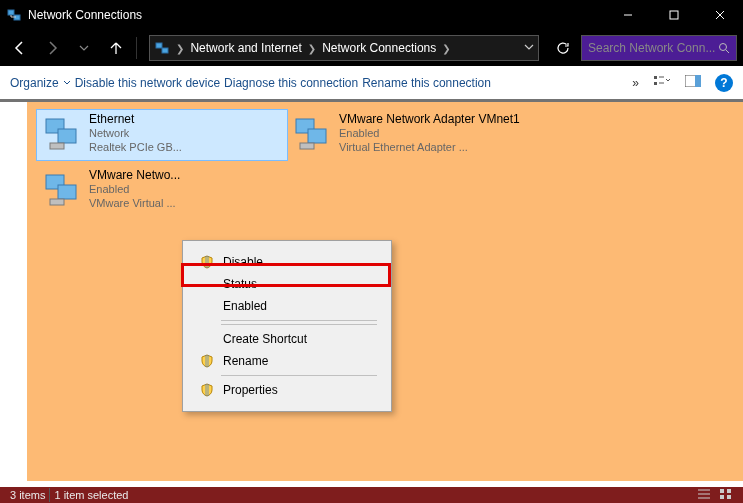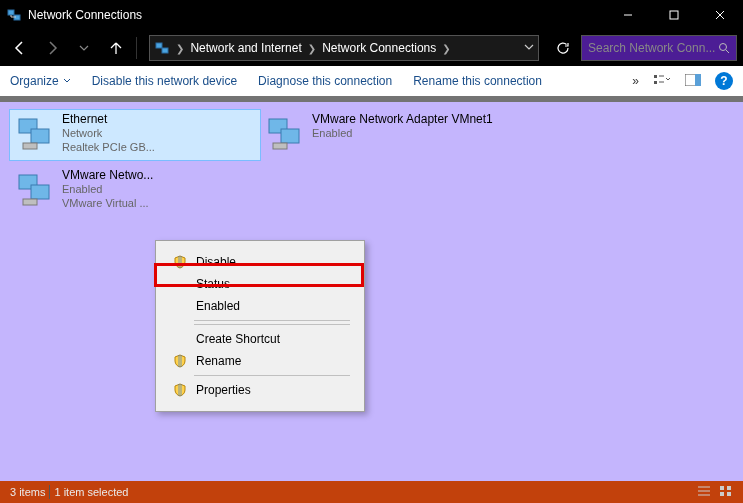--- a/index.html
+++ b/index.html
@@ -20,47 +20,47 @@
 .navpipe { width:1px; height:22px; background:#333; margin:0 2px; }
 .breadcrumb { flex: 1; height: 26px; background: #191919; border: 1px solid #535353; display: flex; align-items: center; padding: 0 4px; color: #fff; font-size: 12px; gap: 4px; margin: 0 6px; }
 .breadcrumb .bicon { width: 16px; height: 16px; display:flex; align-items:center; justify-content:center; }
 .breadcrumb .sep { color: #aaa; font-size: 10px; padding: 0 2px; }
 .breadcrumb .bcend { margin-left:auto; }
 .refresh { width: 28px; height: 28px; display: flex; align-items: center; justify-content: center; color: #fff; }
 .searchbox { width: 156px; height: 26px; background: #4c1d95; border: 1px solid #535353; display: flex; align-items: center; padding: 0 6px; color: #888; font-size: 12px; }
 .searchbox span { flex:1; white-space:nowrap; overflow:hidden; }
 
 
-.cmdbar { height: 36px; background: #fff; border-bottom: 6px solid #737373; display: flex; align-items: center; padding: 0 10px; gap: 21px; font-size: 12px; color: #1a4e8a; }
+.cmdbar { height: 36px; background: #fff; border-bottom: 3px solid #737373; display: flex; align-items: center; padding: 0 10px; gap: 4px; font-size: 12px; color: #1a4e8a; }
 .cmditem { display: flex; align-items: center; gap: 4px; white-space: nowrap; }
 .cmditem.help { width:18px; height:18px; border-radius:50%; background:#0078d7; color:#fff; display:flex; align-items:center; justify-content:center; font-weight:bold; font-size:12px; }
 .cmdspacer { flex: 1; }
 .cmdicons { display:flex; align-items:center; gap:14px; color:#555; }
 
 
-.content { position: relative; height: calc(100% - 30px - 36px - 36px - 22px); background: #c4b5fd; padding: 8px 10px; }
+.content { position: relative; height: calc(100% - 30px - 36px - 36px - 22px); background: #fdba74; padding: 8px 10px; margin-left: 27px; }
 .items { display: flex; flex-wrap: wrap; gap: 0; }
 .netitem { width: 250px; height: 50px; display: flex; padding: 2px 4px; font-size: 11px; line-height: 14px; }
 .netitem.selected { background: #cde8ff; outline: 1px solid #7abdff; }
 .neticon { width: 42px; height: 42px; margin-right: 6px; display:flex; align-items:center; justify-content:center; }
 .nettext .l1 { color: #000; font-size: 12px; }
 .nettext .l2 { color: #666; }
 .nettext .l3 { color: #666; }
 
 
 .ctxmenu { position: absolute; left: 155px; top: 138px; width: 210px; background: #f0f0f0; border: 1px solid #a0a0a0; box-shadow: 3px 3px 6px rgba(0,0,0,.25); font-size: 12px; padding: 10px; }
 .ctxitem { height: 22px; display: flex; align-items: center; padding: 0 6px 0 6px; gap: 8px; color: #000; }
 .ctxitem.bold { font-weight: normal; }
 .ctxitem.disabled { color: #9a9a9a; }
 .ctxicon { width: 16px; height: 16px; display:flex; align-items:center; justify-content:center; }
 .ctxsep { height: 1px; background: #c0c0c0; margin: 3px 4px 3px 28px; }
 .ctxhl { position:absolute; border:3px solid #e00000; pointer-events:none; }
 
 
-.statusbar { position:absolute; bottom:0; left:0; right:0; height: 22px; background: #c2410c; color: #eaeaea; display: flex; align-items: center; padding: 0 10px; font-size: 11px; gap: 4px; }
+.statusbar { position:absolute; bottom:0; left:0; right:0; height: 16px; background: #7f1d1d; color: #eaeaea; display: flex; align-items: center; padding: 0 10px; font-size: 11px; gap: 4px; }
 .statusbar .pipe { width:1px; height:14px; background:#555; }
 .statusbar .sbend { margin-left:auto; display:flex; gap:8px; }
 
 
 .nic { display:block; }
 </style>
 </head>
 <body>
 
 <div class="titlebar">
@@ -199,20 +199,21 @@
       <div class="neticon">
         <svg class="nic" width="40" height="40" viewBox="0 0 40 40">
             <rect x="4" y="6" width="18" height="14" fill="#6fb7e8" stroke="#3b7bb0"></rect>
             <rect x="16" y="16" width="18" height="14" fill="#6fb7e8" stroke="#3b7bb0"></rect>
             <rect x="8" y="30" width="14" height="6" fill="#bfbfbf" stroke="#7a7a7a"></rect>
           </svg>
       </div>
       <div class="nettext">
         <div class="l1">VMware Network Adapter VMnet1</div>
         <div class="l2">Enabled</div>
+        <div class="l3">Virtual Ethernet Adapter ...</div>
       </div>
     </div>
 
     <div class="netitem" style="margin-top:6px">
       <div class="neticon">
         <svg class="nic" width="40" height="40" viewBox="0 0 40 40">
             <rect x="4" y="6" width="18" height="14" fill="#6fb7e8" stroke="#3b7bb0"></rect>
             <rect x="16" y="16" width="18" height="14" fill="#6fb7e8" stroke="#3b7bb0"></rect>
             <rect x="8" y="30" width="14" height="6" fill="#bfbfbf" stroke="#7a7a7a"></rect>
           </svg>

